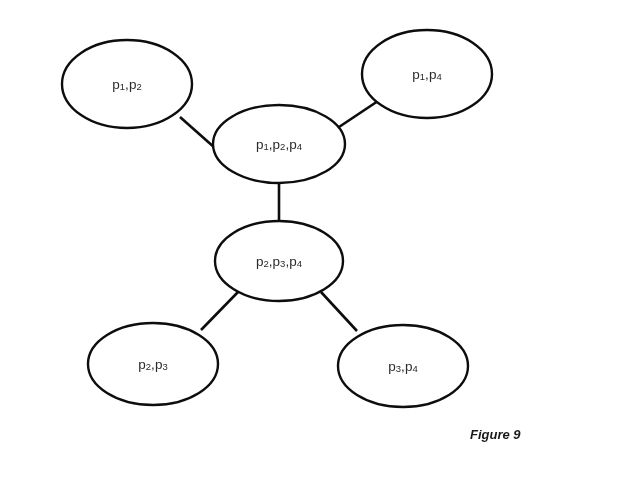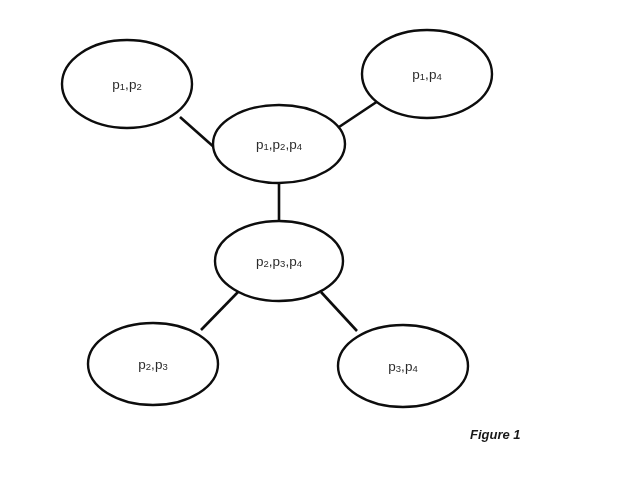--- a/index.html
+++ b/index.html
@@ -90,15 +90,15 @@
           <text class="node-label" x="153" y="365"><tspan>p</tspan><tspan class="sub">2</tspan><tspan>,</tspan><tspan>p</tspan><tspan class="sub">3</tspan></text>
         </g>
         <g>
           <ellipse class="node-ellipse" cx="403" cy="366" rx="65" ry="41"></ellipse>
           <text class="node-label" x="403" y="367"><tspan>p</tspan><tspan class="sub">3</tspan><tspan>,</tspan><tspan>p</tspan><tspan class="sub">4</tspan></text>
         </g>
       </g>
 
   </svg>
 
-  <div class="figure-caption" style="left: 470px; top: 427px;">Figure 1</div>
+  <div class="figure-caption" style="left: 470px; top: 427px;">Figure 9</div>
 
 </div>
 
 </body></html>

